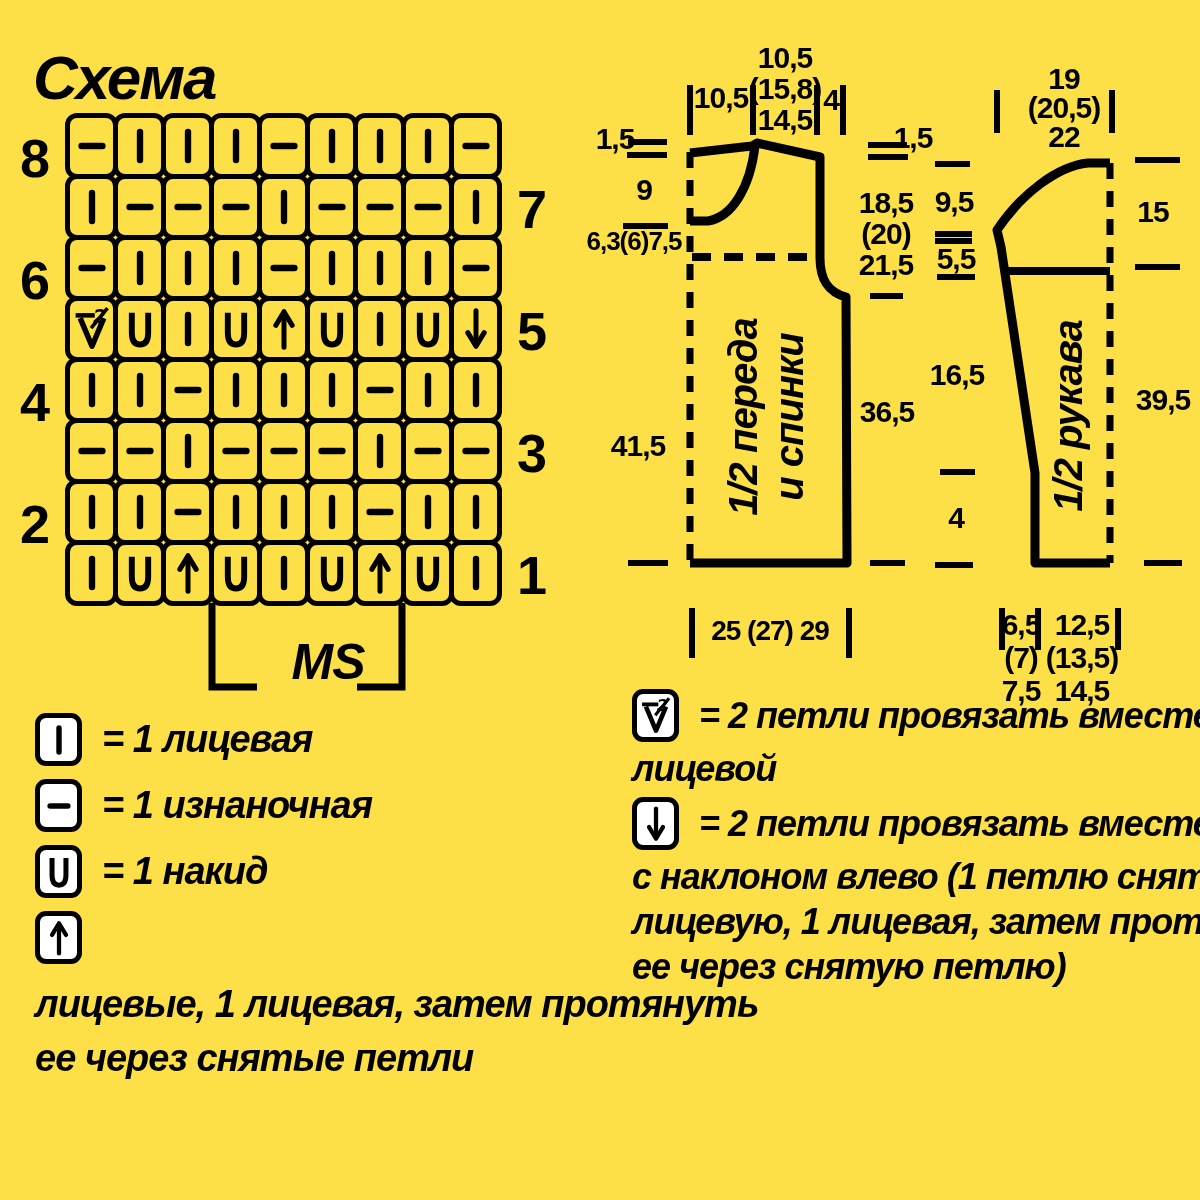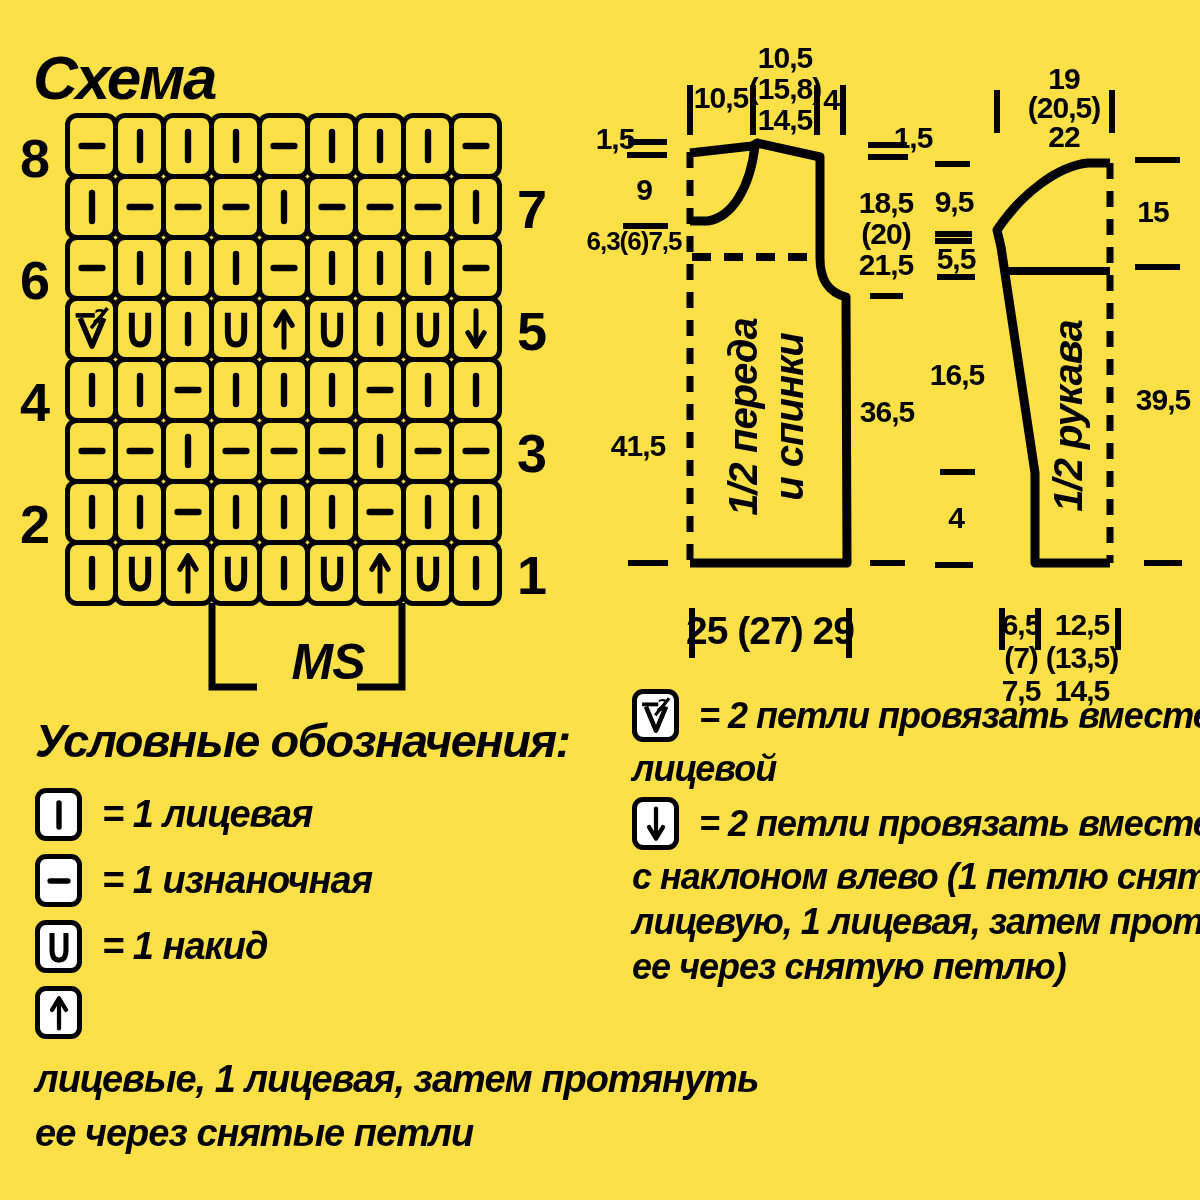--- a/index.html
+++ b/index.html
@@ -429,21 +429,20 @@
 
   <svg id="ms-bracket" width="250" height="95" viewBox="0 0 250 95">
     <g stroke="#000" stroke-width="7" fill="none">
       <path d="M17 2 V86 H62"></path>
       <path d="M207 2 V86 H162"></path>
     </g>
   </svg>
   <div class="abs ms-label" style="left:328px;top:662px;transform:translate(-50%,-50%);">MS</div>
 
   <div id="legend-left">
-    <div class="heading">Условные обозначения:</div>
     <div class="leg-row">
       <span class="sym-box">
           <svg viewBox="0 0 44 56" xmlns="http://www.w3.org/2000/svg">
             <rect x="18.5" y="9" width="7" height="38" rx="3.5" fill="#000"></rect>
           </svg>
         </span>
       <span class="leg-text">= 1 лицевая</span>
     </div>
     <div class="leg-row">
       <span class="sym-box">
@@ -568,21 +567,21 @@
     <div class="meas" style="left:64px;top:160px;">9</div>
     <div class="meas" style="left:54px;top:211px;font-size:26px;">6,3(6)7,5</div>
     <div class="meas" style="left:58px;top:380px;margin-top:36px;">41,5</div>
     <div class="meas" style="left:333px;top:108px;">1,5</div>
     <div class="stack" style="left:306px;top:157px;">
       <span>18,5</span>
       <span>(20)</span>
       <span>21,5</span>
     </div>
     <div class="meas" style="left:307px;top:382px;">36,5</div>
-    <div class="meas" style="left:190px;top:601px;font-size:39px;">25 (27) 29</div>
+    <div class="meas" style="left:190px;top:601px;font-size:28px;">25 (27) 29</div>
     <div class="piece-label" style="left:186px;top:387px;">
       <span style="display:block;">1/2 переда</span>
       <span style="display:block;">и спинки</span>
     </div>
 
     <div class="stack" style="left:475px;top:34px;line-height:29px;margin-left:9px;">
       <span>19</span>
       <span>(20,5)</span>
       <span>22</span>
     </div>

